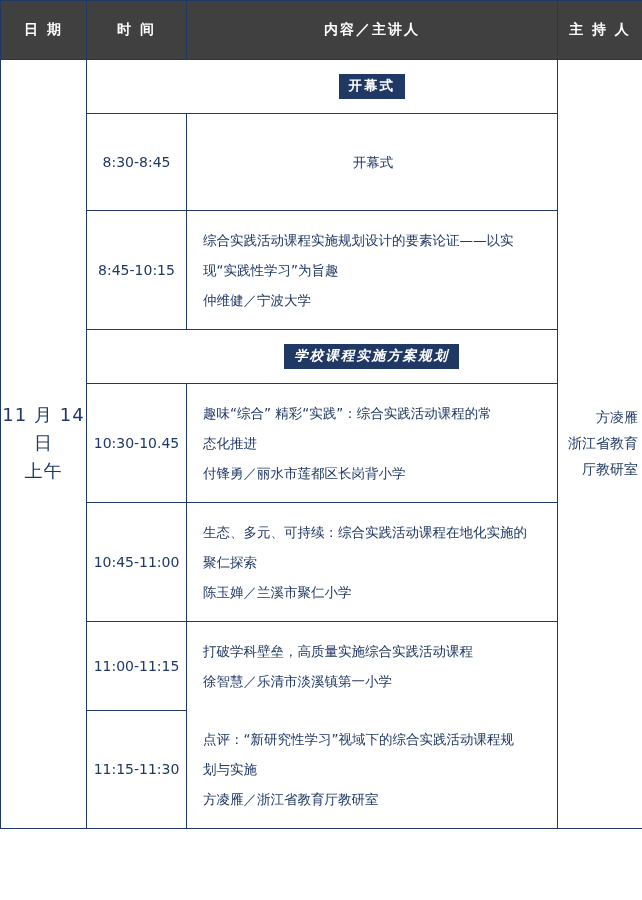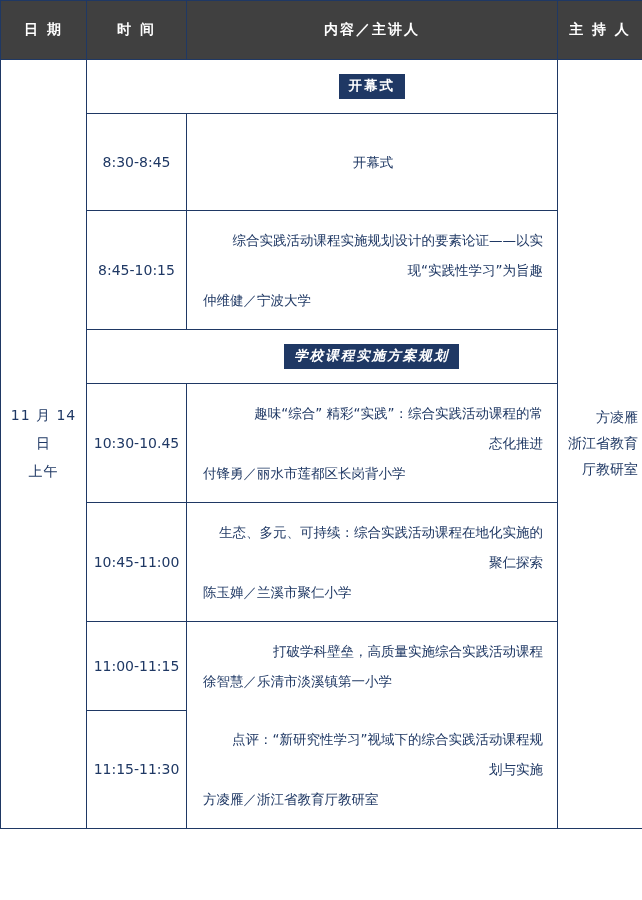--- a/index.html
+++ b/index.html
@@ -43,21 +43,21 @@
   }
   tbody td {
     border: 1px solid #1f3864;
     vertical-align: middle;
     font-size: 13px;
     color: #1f3864;
     padding: 0;
   }
   td.date-cell {
     text-align: center;
-    font-size: 14px;
+    font-size: 18px;
     line-height: 28px;
     letter-spacing: 1px;
   }
   td.host-cell {
     text-align: right;
     font-size: 14px;
     line-height: 26px;
     letter-spacing: 0px;
     padding: 0 4px;
   }
@@ -92,21 +92,21 @@
     padding: 3px 10px 4px 10px;
     letter-spacing: 2px;
   }
   tr.section-row td.blank-left,
   tr.section-row td.blank-right { border: 1px solid #1f3864; }
 
   .nb-top { border-top: none !important; }
   .nb-bottom { border-bottom: none !important; }
 
   .talk-block { padding: 2px 0; }
-  .talk-block .title { line-height: 30px; text-align: right; }
+  .talk-block .title { line-height: 30px; }
   .talk-block .speaker { line-height: 32px; }
 </style>
 </head>
 <body>
 
 <div class="sheet">
   <table class="agenda">
     <colgroup>
       <col class="c-date">
       <col class="c-time">

